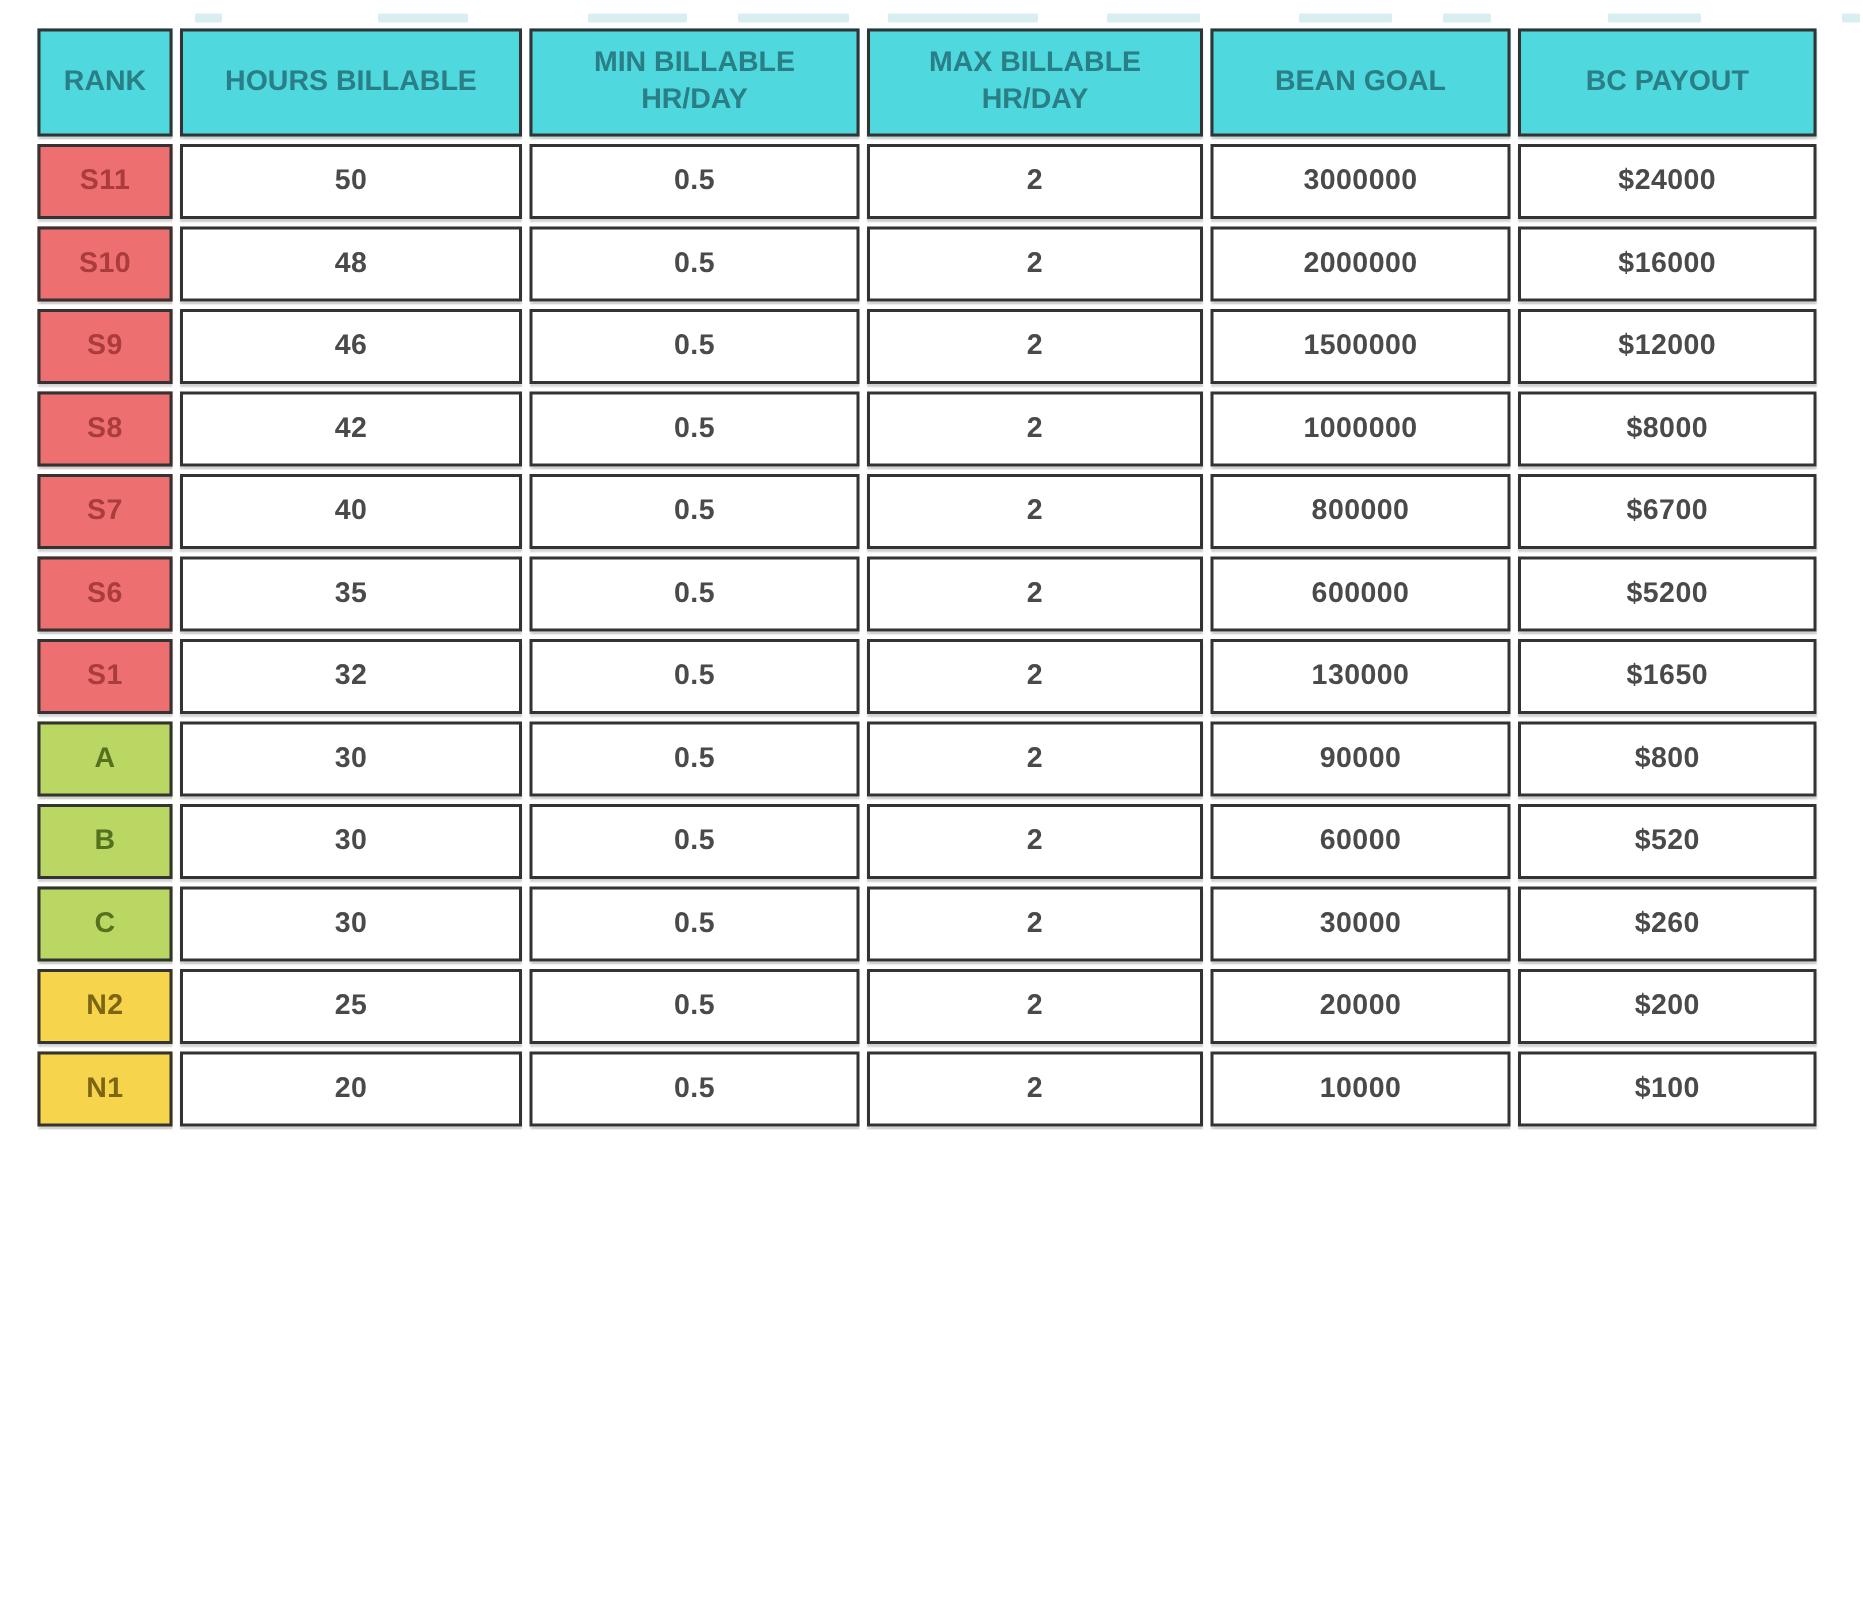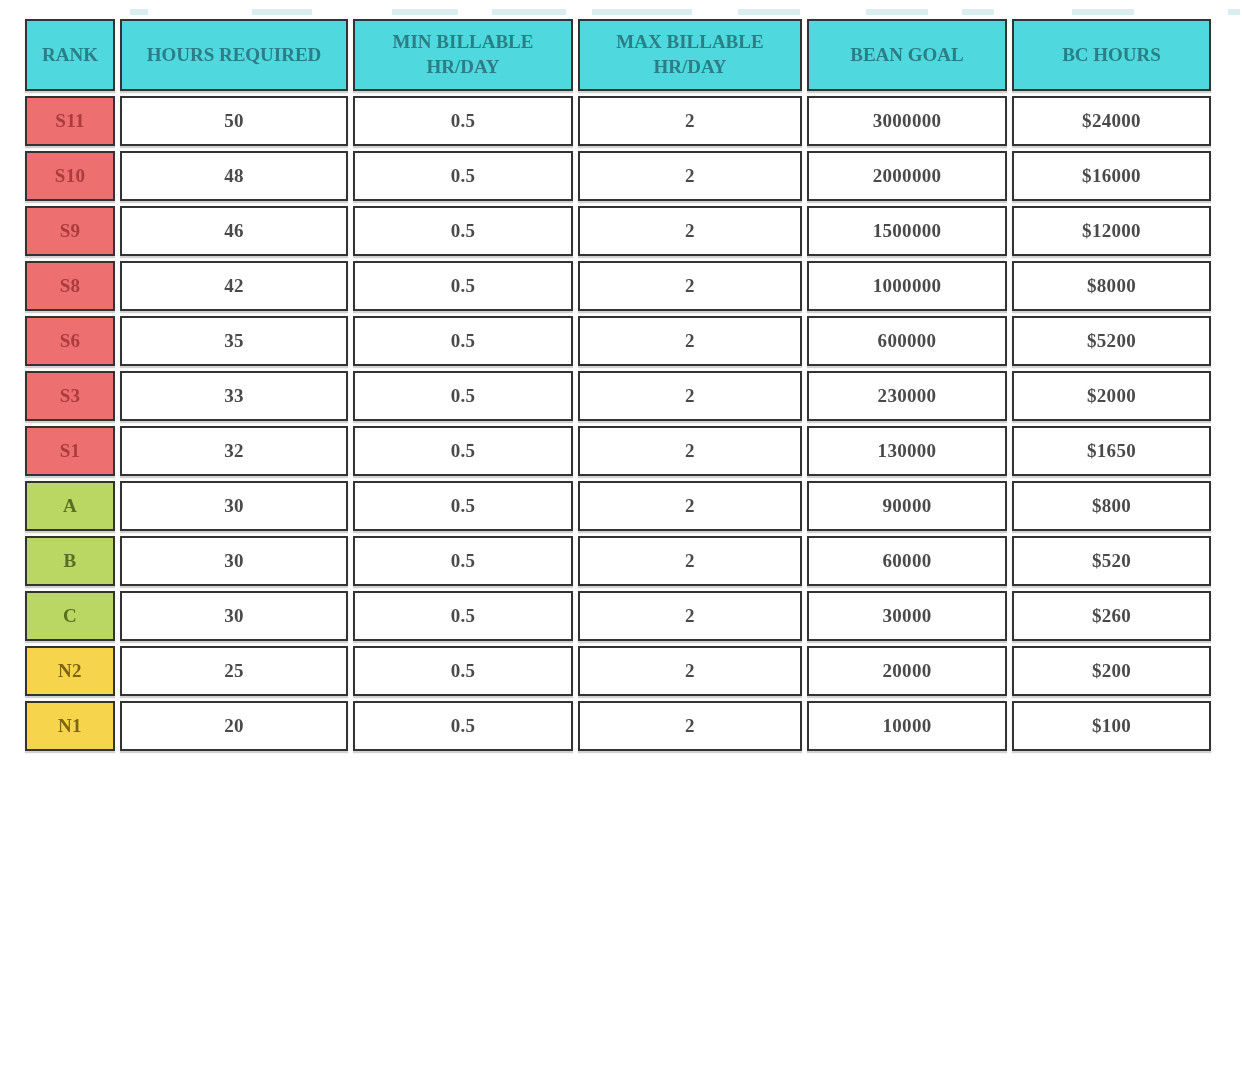--- a/index.html
+++ b/index.html
@@ -7,21 +7,20 @@
     width: 1242px;
     background: #ffffff;
     font-family: "Liberation Sans", sans-serif;
   }
   .page {
     position: relative;
     width: 1242px;
     height: 1080px;
     background: #ffffff;
     overflow: hidden;
-    font-family: Liberation Serif, serif;
   }
   
   .remnant {
     position: absolute;
     top: 9px;
     height: 6px;
     background: var(--remnant, #d9eef0);
     border-radius: 1px;
   }
   table.payout {
@@ -84,25 +83,25 @@
         <col style="width: 90px;">
         <col style="width: 228px;">
         <col style="width: 220px;">
         <col style="width: 224px;">
         <col style="width: 200px;">
         <col style="width: 199px;">
       </colgroup>
     <thead>
       <tr id="header-row">
           <th>RANK</th>
-          <th>HOURS REQUIRED</th>
+          <th>HOURS BILLABLE</th>
           <th>MIN BILLABLE HR/DAY</th>
           <th>MAX BILLABLE HR/DAY</th>
           <th>BEAN GOAL</th>
-          <th>BC HOURS</th>
+          <th>BC PAYOUT</th>
         </tr>
     </thead>
     <tbody id="table-body">
         <tr>
           <td class="rank tier-s">S11</td>
           <td>50</td>
           <td>0.5</td>
           <td>2</td>
           <td>3000000</td>
           <td>$24000</td>
@@ -125,36 +124,36 @@
         </tr>
         <tr>
           <td class="rank tier-s">S8</td>
           <td>42</td>
           <td>0.5</td>
           <td>2</td>
           <td>1000000</td>
           <td>$8000</td>
         </tr>
         <tr>
+          <td class="rank tier-s">S7</td>
+          <td>40</td>
+          <td>0.5</td>
+          <td>2</td>
+          <td>800000</td>
+          <td>$6700</td>
+        </tr>
+        <tr>
           <td class="rank tier-s">S6</td>
           <td>35</td>
           <td>0.5</td>
           <td>2</td>
           <td>600000</td>
           <td>$5200</td>
         </tr>
         <tr>
-          <td class="rank tier-s">S3</td>
-          <td>33</td>
-          <td>0.5</td>
-          <td>2</td>
-          <td>230000</td>
-          <td>$2000</td>
-        </tr>
-        <tr>
           <td class="rank tier-s">S1</td>
           <td>32</td>
           <td>0.5</td>
           <td>2</td>
           <td>130000</td>
           <td>$1650</td>
         </tr>
         <tr>
           <td class="rank tier-a">A</td>
           <td>30</td>

